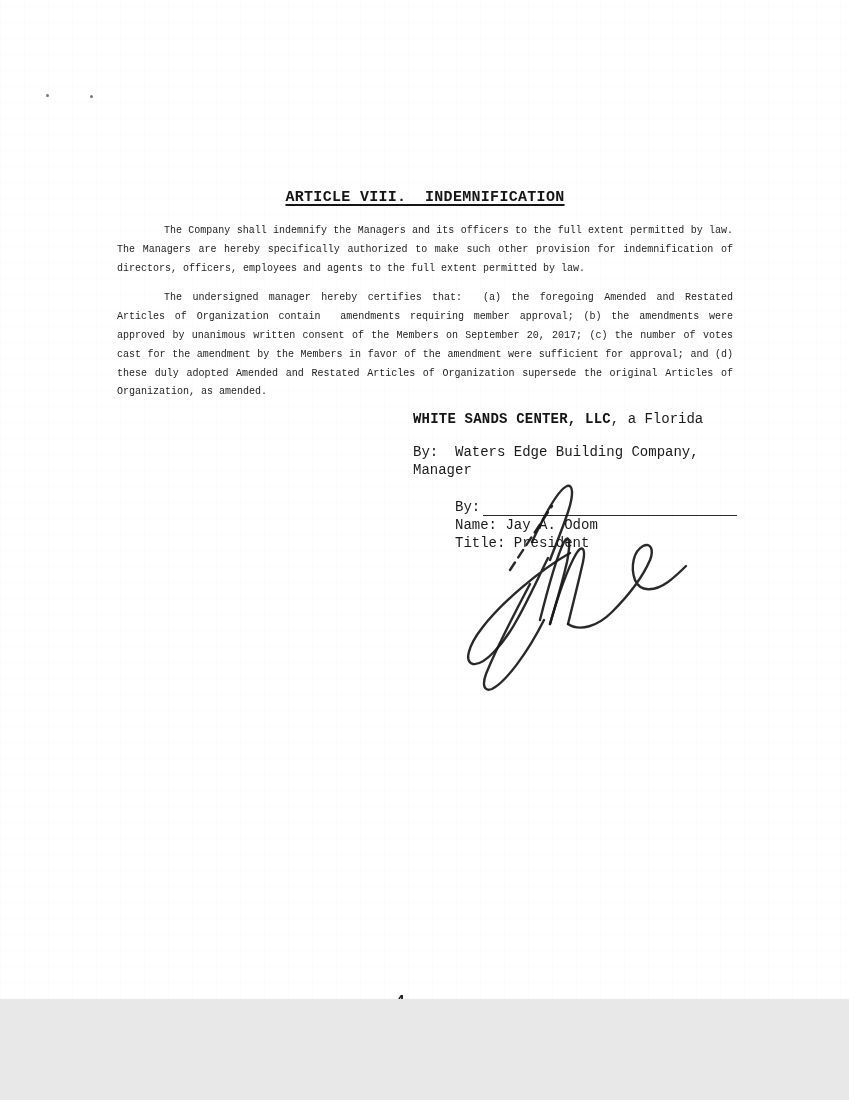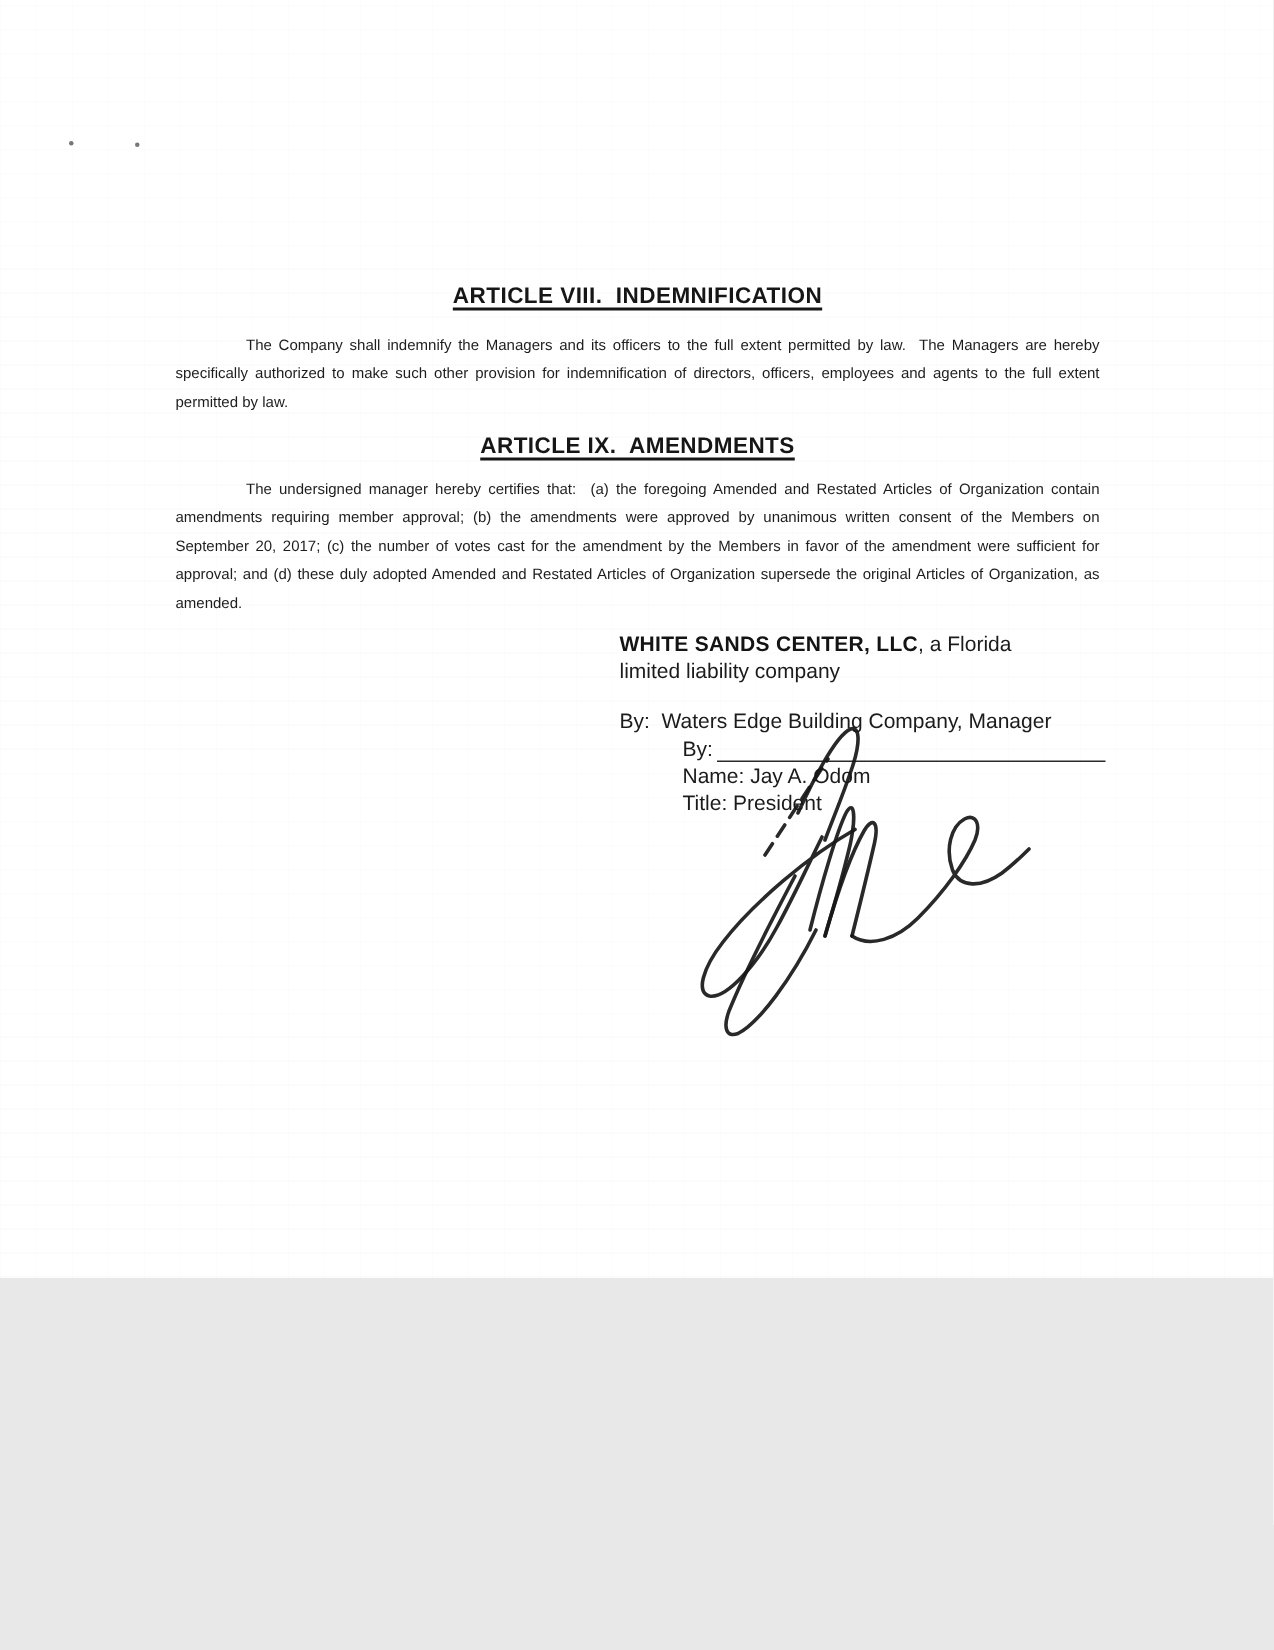--- a/index.html
+++ b/index.html
@@ -1,25 +1,25 @@
 <!DOCTYPE html>
 <html><head>
 <meta charset="utf-8">
 <style>
   html, body { margin: 0; padding: 0; background: #e8e8e8; }
   .page {
     position: relative;
     width: 849px;
-    height: 852px;
+    height: 999px;
     margin: 0 auto;
     background: #ffffff;
     background-image:
       repeating-linear-gradient(0deg, rgba(0,0,0,0.012) 0 1px, transparent 1px 16px),
       repeating-linear-gradient(90deg, rgba(0,0,0,0.010) 0 1px, transparent 1px 24px);
-    font-family: Liberation Sans, sans-serif;
+    font-family: Liberation Mono, monospace;
     color: #1b1b1b;
     overflow: hidden;
   }
   .scan-dot {
     position: absolute;
     width: 3px; height: 3px;
     background: #4a4a4a;
     border-radius: 50%;
     opacity: .75;
   }
@@ -64,21 +64,21 @@
     margin-top: 8px;
     margin-left: 300px;
     width: 324px;
     font-size: 14px;
     line-height: 18px;
     position: relative;
   }
   .company-name { font-weight: bold; letter-spacing: 0.2px; color: #141414; }
   .manager-line { margin-top: 15px; white-space: pre-wrap; }
   .sig-lines {
-    margin-top: 1px;
+    margin-top: 19px;
     margin-left: 42px;
   }
   .by-row { display: flex; align-items: flex-end; }
   .sig-underline {
     flex: 1;
     margin-left: 3px;
     border-bottom: 1.6px solid #2a2a2a;
     height: 15px;
   }
   .signature-svg {
@@ -121,30 +121,28 @@
 
   <span class="scan-dot dot-1"></span>
   <span class="scan-dot dot-2"></span>
 
   <div class="content">
 
     <h1 class="article-heading">ARTICLE VIII.  INDEMNIFICATION</h1>
 
     <p class="para para-1"><span class="indent"></span><span>The Company shall indemnify the Managers and its officers to the full extent permitted by law.  The Managers are hereby specifically authorized to make such other provision for indemnification of directors, officers, employees and agents to the full extent permitted by law.</span></p>
 
-    <h1 class="article-heading heading-2">ARTICLE IX.  AMENDMENTS</h1>
 
 
     <p class="para para-3"><span class="indent"></span><span>The undersigned manager hereby certifies that:  (a) the foregoing Amended and Restated Articles of Organization contain  amendments requiring member approval; (b) the amendments were approved by unanimous written consent of the Members on September 20, 2017; (c) the number of votes cast for the amendment by the Members in favor of the amendment were sufficient for approval; and (d) these duly adopted Amended and Restated Articles of Organization supersede the original Articles of Organization, as amended.</span></p>
 
     <div class="sig-block">
       <div>
         <span class="company-name">WHITE SANDS CENTER, LLC</span><span>, a Florida</span>
       </div>
-      <div>limited liability company</div>
 
       <div class="manager-line">By:  Waters Edge Building Company, Manager</div>
 
       <div class="sig-lines">
         <div class="by-row">
           <span>By:</span>
           <span class="sig-underline"></span>
         </div>
         <div>Name: Jay A. Odom</div>
         <div>Title: President</div>

